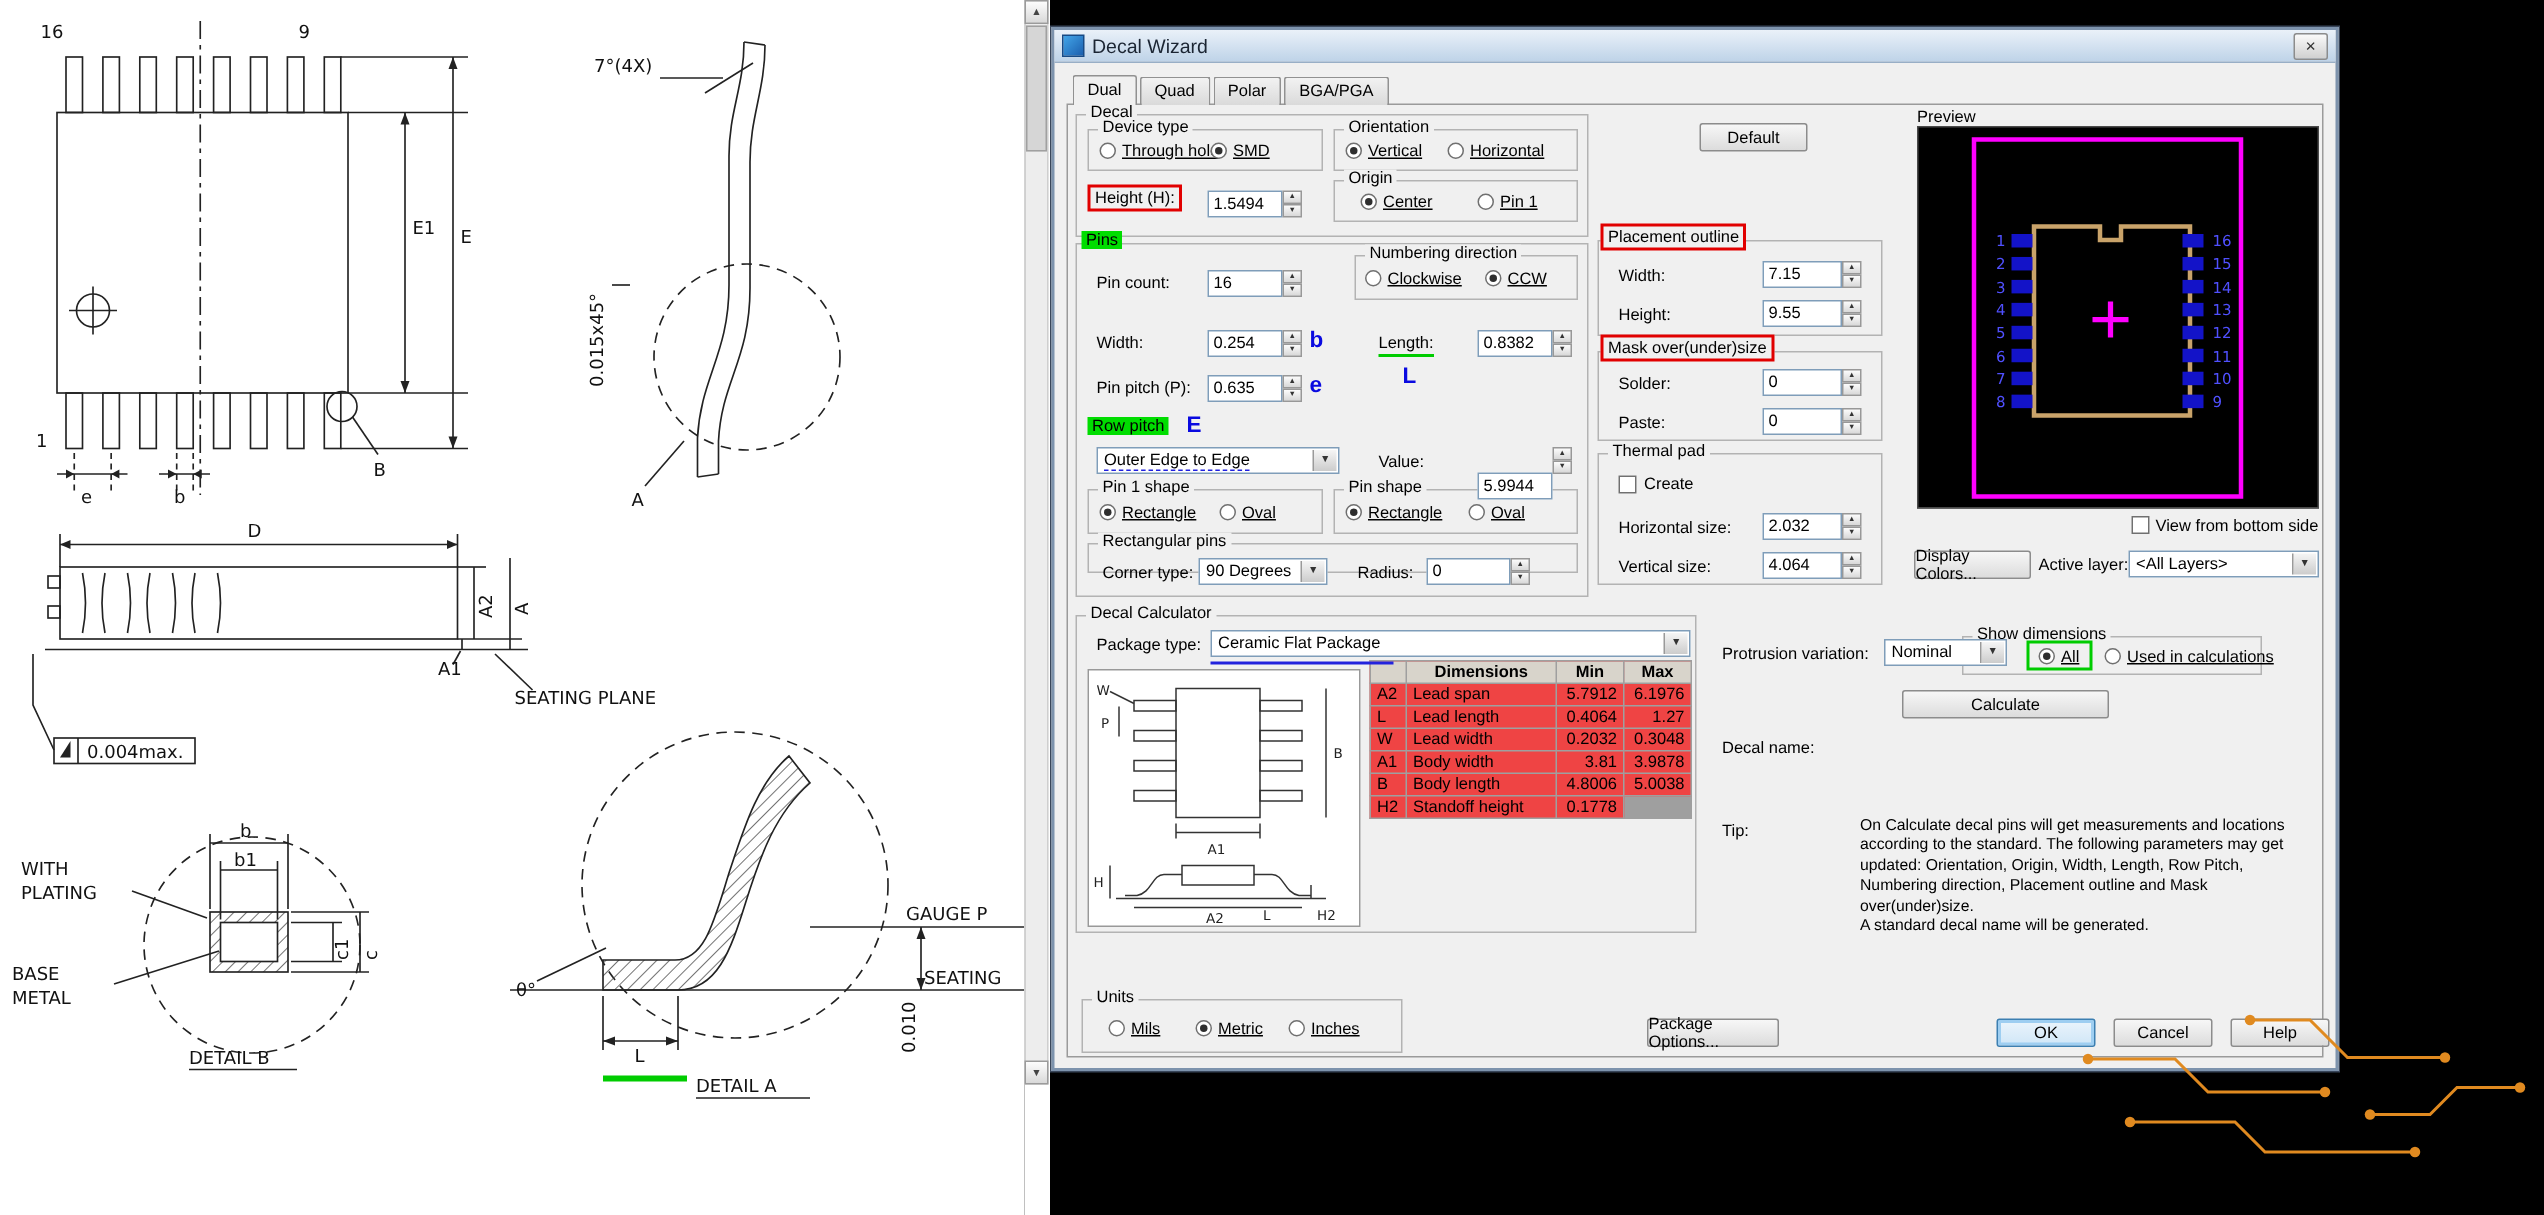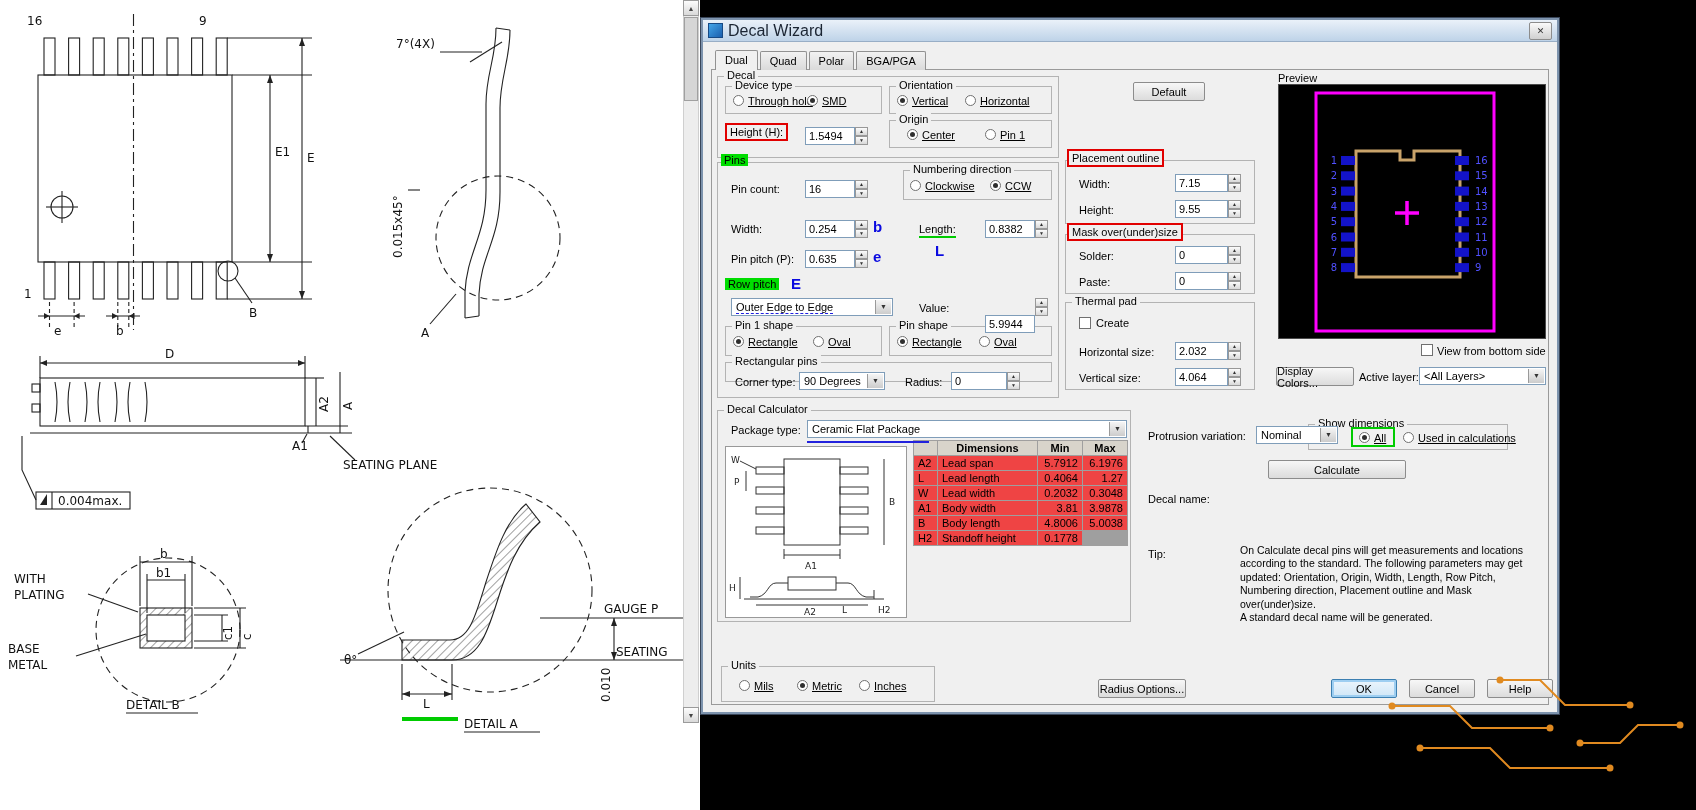--- a/index.html
+++ b/index.html
@@ -8,21 +8,21 @@
   .drawing text{font-family:"DejaVu Sans",sans-serif;font-size:12px;fill:#111;stroke:none;}
   .scrollcol{position:absolute;left:683px;top:0;width:17px;height:810px;background:#fff;}
   .sb-track{position:absolute;left:0;top:0;width:16px;height:723px;background:#ededed;border:1px solid #cfcfcf;box-sizing:border-box;}
   .sb-btn{position:absolute;left:0;width:16px;height:16px;background:linear-gradient(#fdfdfd,#d9d9d9);border:1px solid #9b9b9b;box-sizing:border-box;font-size:7px;color:#444;display:flex;align-items:center;justify-content:center;}
   .sb-thumb{position:absolute;left:1px;top:17px;width:14px;height:84px;background:#d6d6d6;border:1px solid #a0a0a0;box-sizing:border-box;}
   .right-bg{position:absolute;left:700px;top:0;width:996px;height:810px;background:#000;}
 
   #dialog{position:absolute;left:701px;top:18px;width:854px;height:692px;background:#f0f0f0;border:2px solid #7d93ad;box-shadow:0 0 0 1px #39465a;box-sizing:content-box;}
   .titlebar{position:absolute;left:0;top:0;right:0;height:22px;background:linear-gradient(#eaf1f9,#bed3e8);display:flex;align-items:center;padding:0 5px;gap:5px;border-bottom:1px solid #98aec6;box-sizing:border-box;z-index:6;}
   .app-icon{width:13px;height:13px;background:linear-gradient(135deg,#43a5e8,#1b5fae);border:1px solid #174a85;flex:none;}
-  .title{font-size:16px;color:#1b2533;}
+  .title{font-size:13px;color:#1b2533;}
   .closebtn{margin-left:auto;width:21px;height:16px;background:linear-gradient(#fafafa,#d0d0d0);border:1px solid #8c8c8c;border-radius:2px;display:flex;align-items:center;justify-content:center;font-size:9px;color:#333;}
   .tabpage{position:absolute;left:8px;top:49px;width:838px;height:636px;border:1px solid #9a9a9a;box-sizing:border-box;}
   .tabbar{position:absolute;left:12px;top:31px;display:flex;z-index:5;}
   .tab{padding:3px 9px 0;font-size:11px;border:1px solid #919191;border-bottom:none;background:linear-gradient(#f2f2f2,#dadada);margin-right:2px;border-radius:2px 2px 0 0;height:19px;box-sizing:border-box;}
   .tab.active{background:#f0f0f0;height:20px;margin-top:-1px;}
 
   .group{position:absolute;border:1px solid #b3b3b3;box-sizing:border-box;z-index:2;}
   .glabel{position:absolute;top:-8px;left:6px;font-size:11px;background:#f0f0f0;padding:0 3px;white-space:nowrap;}
   .lbl{position:absolute;font-size:11px;white-space:nowrap;color:#000;z-index:3;}
   .field{position:absolute;height:18px;border:1px solid #7f9db9;background:#fff;font-size:11px;font-family:inherit;padding:0 3px;box-sizing:border-box;z-index:3;}
@@ -604,21 +604,21 @@
         <span>Mils</span>
       </span>
     <span class="radio checked" style="left:94px;top:659px">
         <span class="rb"></span>
         <span>Metric</span>
       </span>
     <span class="radio" style="left:156px;top:659px">
         <span class="rb"></span>
         <span>Inches</span>
       </span>
-    <div class="btn" style="left:395px;top:659px;width:88px;height:19px">Radius Options...</div>
+    <div class="btn" style="left:395px;top:659px;width:88px;height:19px">Package Options...</div>
     <div class="btn default" style="left:628px;top:659px;width:66px;height:19px">OK</div>
     <div class="btn" style="left:706px;top:659px;width:66px;height:19px">Cancel</div>
     <div class="btn" style="left:784px;top:659px;width:66px;height:19px">Help</div>
   </div>
 
   <svg class="traces" width="310" height="150" viewBox="0 0 310 150">
     <g stroke="#e08a20" stroke-width="2" fill="none">
       <polyline points="12,58 70,58 92,80 170,80"></polyline>
       <polyline points="40,100 110,100 130,120 230,120"></polyline>
       <polyline points="120,32 160,32 185,57 250,57"></polyline>

